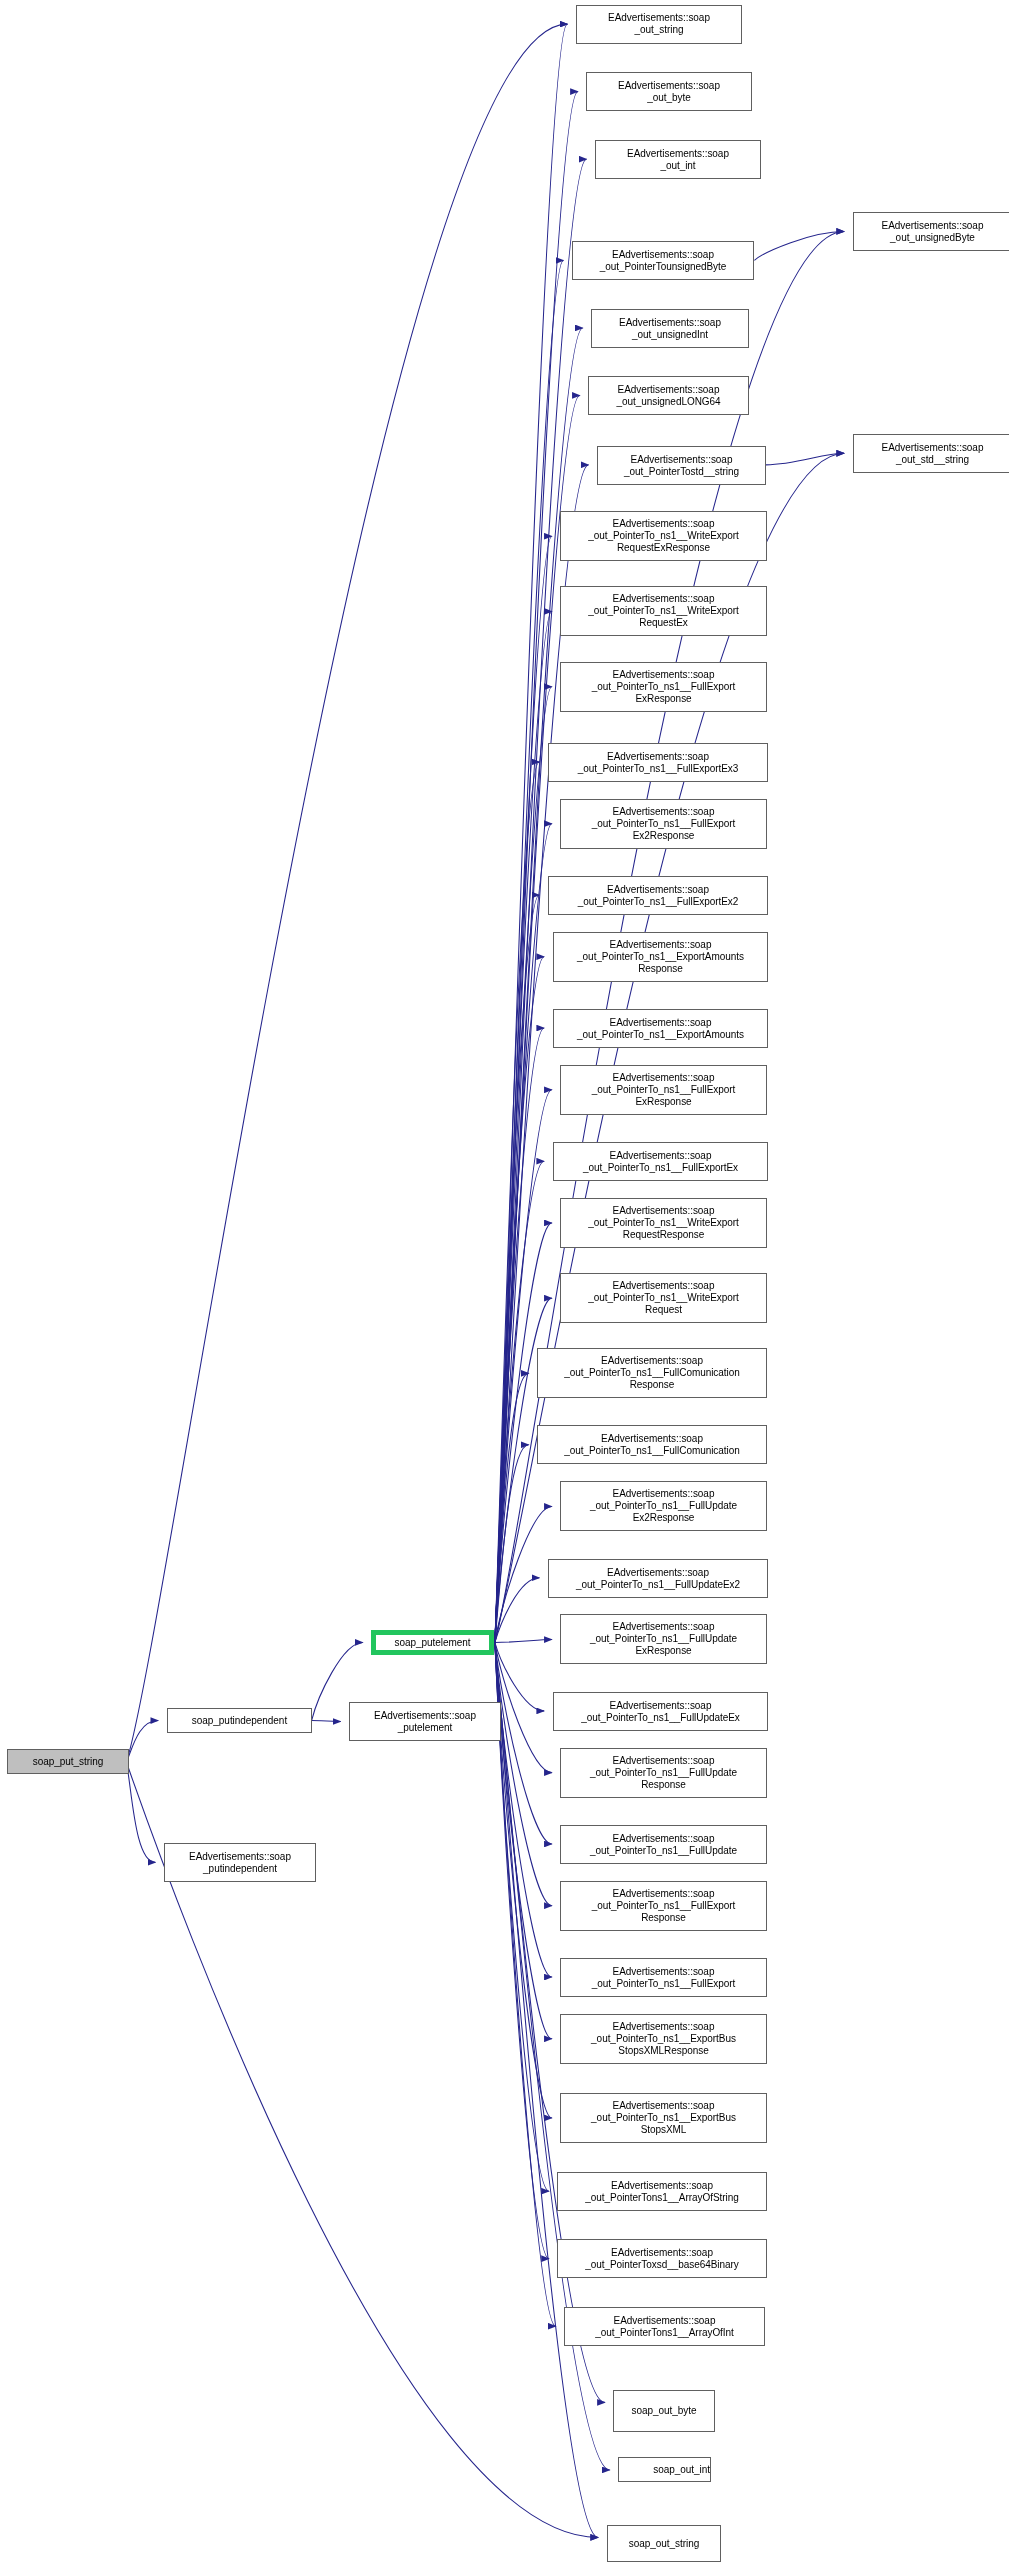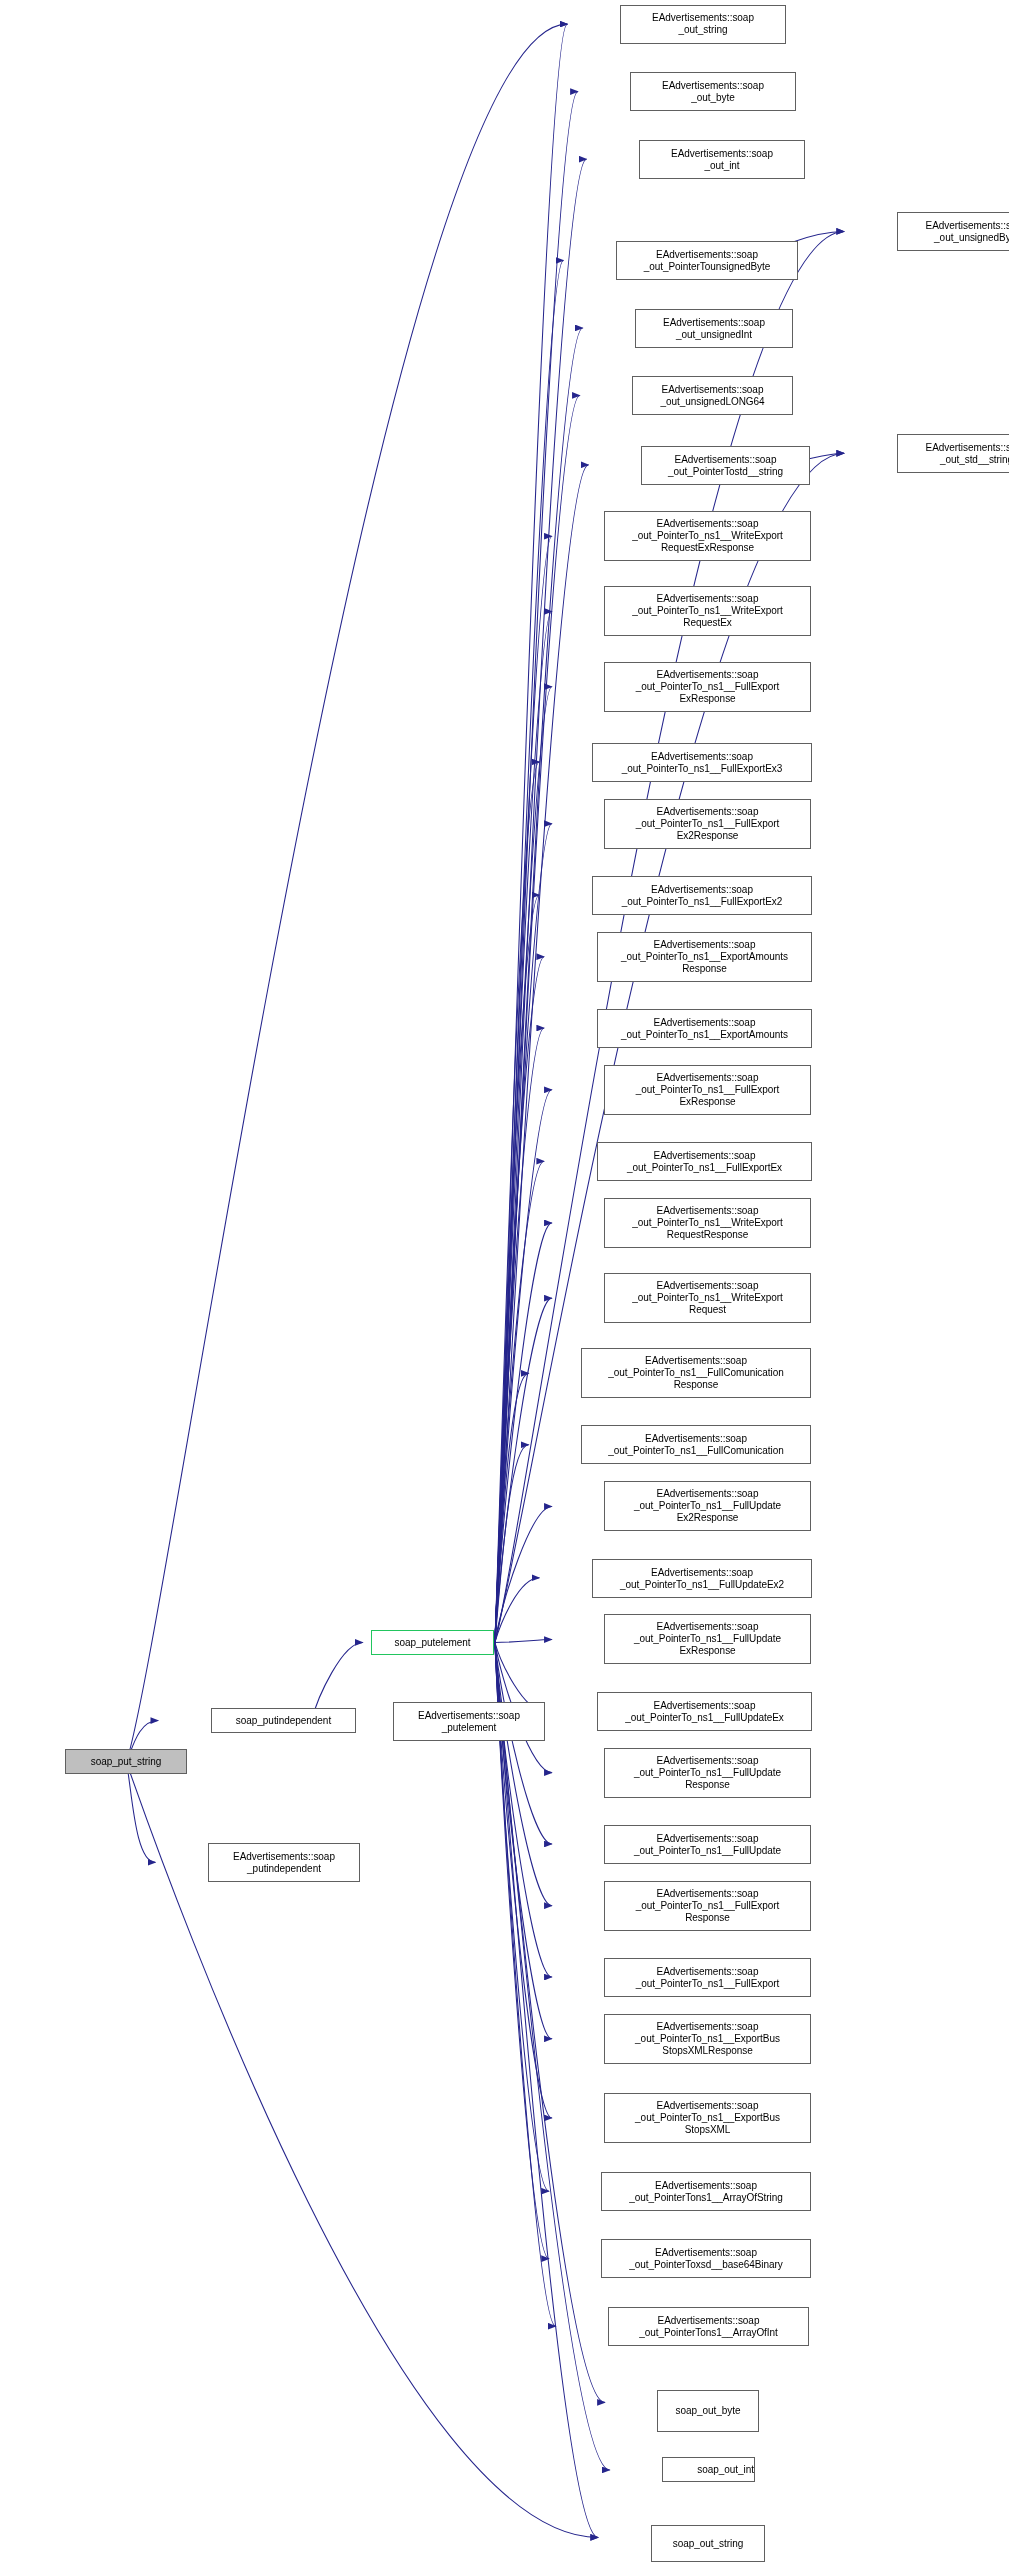--- a/index.html
+++ b/index.html
@@ -20,40 +20,39 @@
     position: absolute;
     left: 0;
     top: 0;
     width: 1010px;
     height: 2576px;
     pointer-events: none;
   }
   .node {
     position: absolute;
     box-sizing: border-box;
-    border: 1px solid #22c55e;
+    border: 5px solid #22c55e;
     background: #ffffff;
     color: #000000;
     font-size: 10px;
     line-height: 12px;
     letter-spacing: -0.05px;
     text-align: center;
     display: flex;
     align-items: center;
     justify-content: center;
     white-space: pre;
     z-index: 5;
   }
   .node.root {
     background: #bfbfbf;
     border: 1px solid #404040;
   }
   .node.thick {
     border: 1px solid #606060;
-    margin-left: 44px;
   }
   .node-label {
     display: block;
     width: 100%;
     white-space: pre;
   }
 </style>
 </head>
 <body>
 
@@ -108,21 +107,21 @@
         <path d="M513,1703 C519.8,1846 551,2196 572,2196" fill="none" stroke="#25258c" stroke-width="1.1" marker-end="url(#arrow)"></path>
         <path d="M513,1703 C519.5,1846 548,2272 569,2272" fill="none" stroke="#25258c" stroke-width="1.1" marker-end="url(#arrow)"></path>
         <path d="M513,1703 C519.5,1846 548,2342 569,2342" fill="none" stroke="#25258c" stroke-width="1.1" marker-end="url(#arrow)"></path>
         <path d="M513,1703 C520.2,1846 554.76,2412 576,2412" fill="none" stroke="#25258c" stroke-width="1.1" marker-end="url(#arrow)"></path>
         <path d="M513,1703 C525.3,1846 584.34,2491 627,2491" fill="none" stroke="#25258c" stroke-width="1.1" marker-end="url(#arrow)"></path>
         <path d="M513,1703 C525.8,1846 587.24,2561 632,2561" fill="none" stroke="#25258c" stroke-width="1.1" marker-end="url(#arrow)"></path>
         <path d="M513,1703 C524.6,1846 580.28,2631 620,2631" fill="none" stroke="#25258c" stroke-width="1.1" marker-end="url(#arrow)"></path>
       </g>
   </svg>
   <div id="nodes">
-      <div class="node root thick" style="left: 21px; top: 1749px; width: 122px; height: 25px;"><span class="node-label">soap_put_string</span></div>
+      <div class="node root thick" style="left: 7px; top: 1749px; width: 122px; height: 25px;"><span class="node-label">soap_put_string</span></div>
       <div class="node thick" style="left: 167px; top: 1708px; width: 145px; height: 25px; justify-content: center;"><span class="node-label">soap_putindependent</span></div>
       <div class="node thick" style="left: 164px; top: 1843px; width: 152px; height: 39px;"><span class="node-label">EAdvertisements::soap
 _putindependent</span></div>
       <div class="node" style="left: 371px; top: 1630px; width: 123px; height: 25px;"><span class="node-label">soap_putelement</span></div>
       <div class="node thick" style="left: 349px; top: 1702px; width: 152px; height: 39px;"><span class="node-label">EAdvertisements::soap
 _putelement</span></div>
       <div class="node thick" style="left: 576px; top: 4.8px; width: 166px; height: 39px;"><span class="node-label">EAdvertisements::soap
 _out_string</span></div>
       <div class="node thick" style="left: 586px; top: 72px; width: 166px; height: 39px;"><span class="node-label">EAdvertisements::soap
 _out_byte</span></div>

